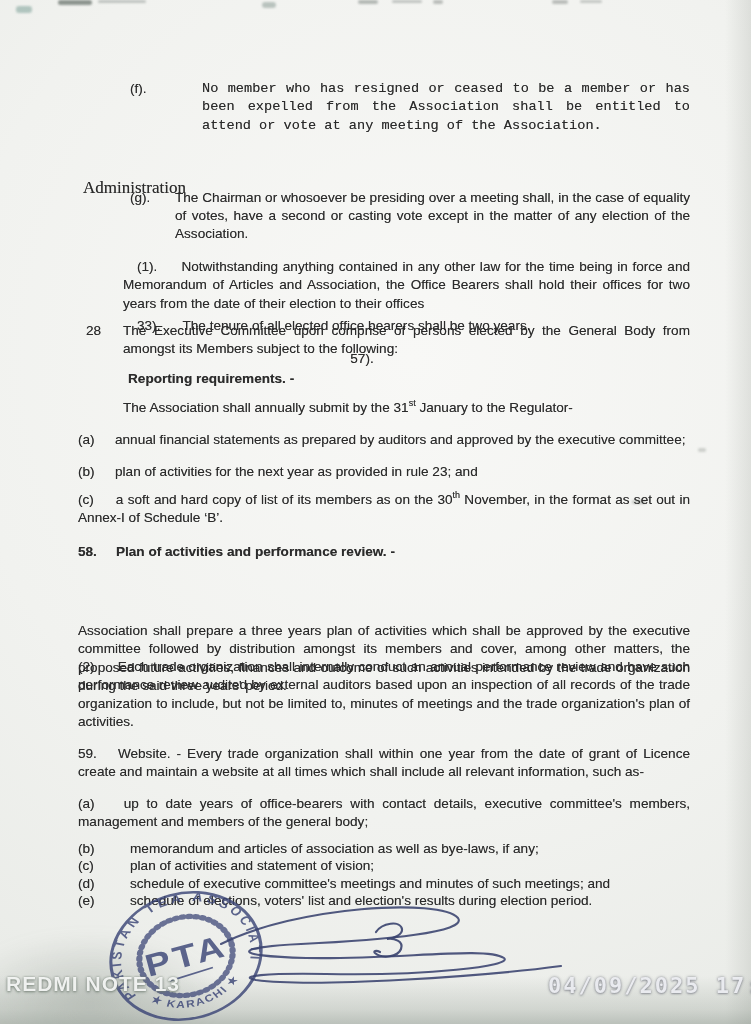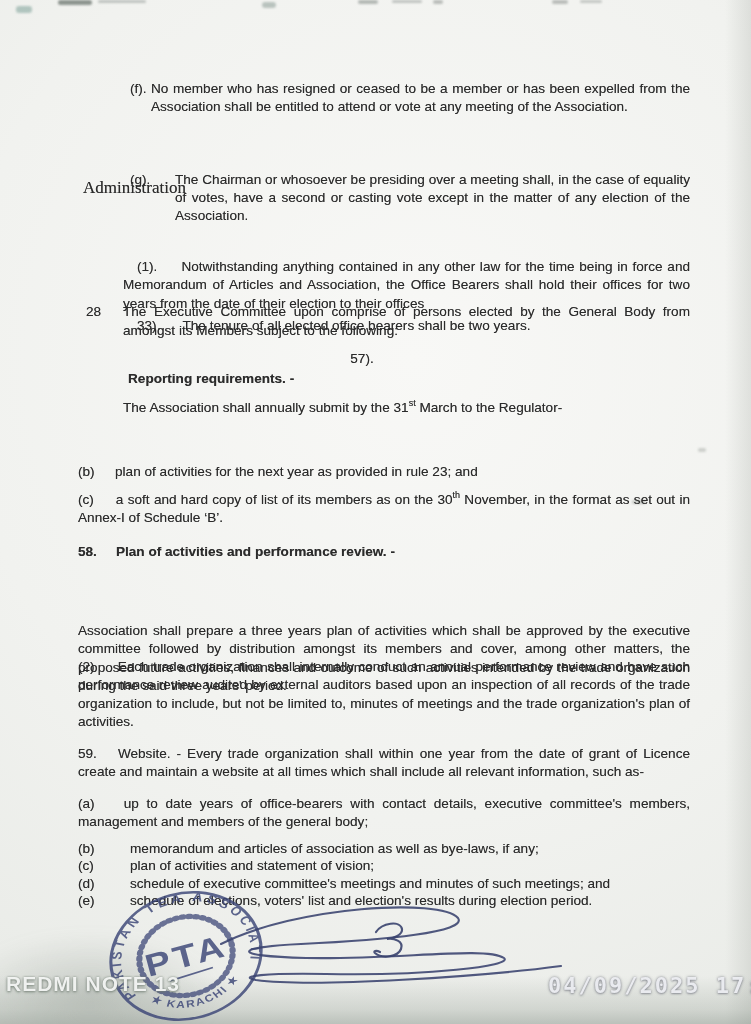--- a/index.html
+++ b/index.html
@@ -67,21 +67,21 @@
   <div class="speck sp7"></div>
   <div class="speck sp8"></div>
   <div class="speck sp9"></div>
   <div class="speck smudge1"></div>
   <div class="speck smudge2"></div>
 
   <div class="doc">
 
     <div class="blk hang just" style="top:80px;left:52px;width:560px;">
       <span class="mk">(f).</span>
-      <div style="margin-left:21px;">No member who has resigned or ceased to be a member or has been expelled from the Association shall be entitled to attend or vote at any meeting of the Association.</div>
+      <div style="margin-left:72px;font-family:Liberation Mono, monospace;">No member who has resigned or ceased to be a member or has been expelled from the Association shall be entitled to attend or vote at any meeting of the Association.</div>
     </div>
 
     <div class="blk hang just" style="top:134px;left:52px;width:560px;">
       <span class="mk">(g).</span>
       <div style="margin-left:45px;">The Chairman or whosoever be presiding over a meeting shall, in the case of equality of votes, have a second or casting vote except in the matter of any election of the Association.</div>
     </div>
 
     <div class="blk serif" style="top:179px;left:5px;">Administration</div>
 
     <div class="blk hang just" style="top:212px;left:8px;width:604px;">
@@ -95,23 +95,26 @@
 
     <div class="blk" style="top:317px;left:45px;width:567px;text-indent:7px;">
       <span class="mk-in" style="margin-right:22px;">33).</span><span>The tenure of all elected office bearers shall be two years.</span>
     </div>
 
     <div class="blk" style="top:350px;left:-22px;text-align:center;">57).</div>
 
     <div class="blk b" style="top:370px;left:50px;">Reporting requirements. -</div>
 
     <div class="blk" style="top:399px;left:45px;width:567px;">
-      <span>The Association shall annually submit by the 31</span><sup>st</sup><span> March to the Regulator-</span>
+      <span>The Association shall annually submit by the 31</span><sup>st</sup><span> January to the Regulator-</span>
     </div>
 
+    <div class="blk" style="top:431px;">
+      <span class="mk-in" style="width:37px;">(a)</span><span>annual financial statements as prepared by auditors and approved by the executive committee;</span>
+    </div>
 
     <div class="blk" style="top:463px;">
       <span class="mk-in" style="width:37px;">(b)</span><span>plan of activities for the next year as provided in rule 23; and</span>
     </div>
 
     <div class="blk just" style="top:491px;">
       <span class="mk-in" style="margin-right:22px;">(c)</span><span>a soft and hard copy of list of its members as on the 30</span><sup>th</sup><span> November, in the format as set out in Annex-I of Schedule ‘B’.</span>
     </div>
 
     <div class="blk b" style="top:543px;">

